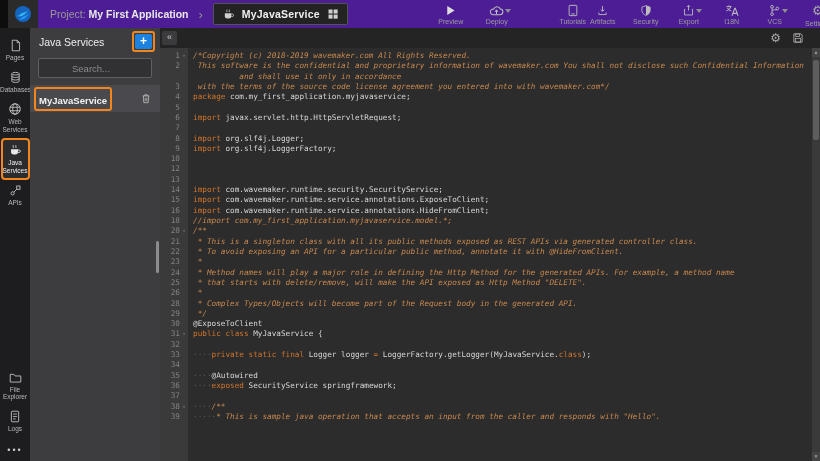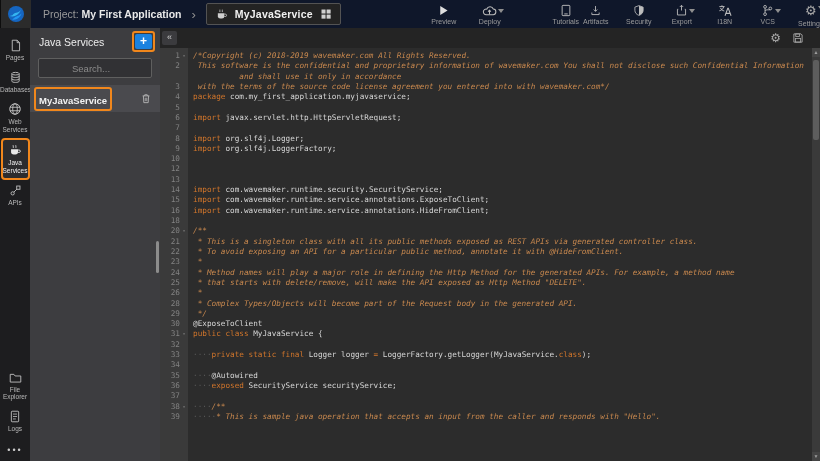--- a/index.html
+++ b/index.html
@@ -1,21 +1,21 @@
 <!DOCTYPE html>
 <html><head>
 <meta charset="utf-8">
 <style>
   * { margin:0; padding:0; box-sizing:border-box; }
   html,body { width:820px; height:461px; overflow:hidden; background:#0d0d0d;
     font-family:"Liberation Sans", sans-serif; }
   .app { position:relative; width:820px; height:461px; background:#0d0d0d; }
 
   
-  .header { position:absolute; top:0; left:1px; right:0; height:28px; background:#0f172a;
+  .header { position:absolute; top:0; left:8px; right:0; height:28px; background:#4c1d95;
     display:flex; align-items:center; }
   .logo-box { width:30px; height:28px; background:#2b2b2b; display:flex; align-items:center;
     justify-content:center; flex-shrink:0; }
   .project { margin-left:12px; font-size:10.5px; color:#9a9a9a; white-space:nowrap; }
   .project b { color:#e9e9e9; font-weight:bold; }
   .crumb-chevron { margin:0 10px; color:#8f8f8f; font-size:13px; }
   .tab { height:22px; display:flex; align-items:center; gap:7px; padding:0 8px;
     background:#232323; border:1px solid #535353; border-radius:2px; }
   .tab-name { color:#f0f0f0; font-size:10.5px; font-weight:bold; letter-spacing:.2px; }
   .tbar-item { position:relative; display:flex; flex-direction:column; align-items:center;
@@ -313,37 +313,37 @@
           <div class="code-row"><span class="g-num">6</span><span class="g-fold"></span><span class="code-text"><span class="k">import</span><span class="p"> javax.servlet.http.HttpServletRequest;</span></span></div>
           <div class="code-row"><span class="g-num">7</span><span class="g-fold"></span><span class="code-text"></span></div>
           <div class="code-row"><span class="g-num">8</span><span class="g-fold"></span><span class="code-text"><span class="k">import</span><span class="p"> org.slf4j.Logger;</span></span></div>
           <div class="code-row"><span class="g-num">9</span><span class="g-fold"></span><span class="code-text"><span class="k">import</span><span class="p"> org.slf4j.LoggerFactory;</span></span></div>
           <div class="code-row"><span class="g-num">10</span><span class="g-fold"></span><span class="code-text"></span></div>
           <div class="code-row"><span class="g-num">12</span><span class="g-fold"></span><span class="code-text"></span></div>
           <div class="code-row"><span class="g-num">13</span><span class="g-fold"></span><span class="code-text"></span></div>
           <div class="code-row"><span class="g-num">14</span><span class="g-fold"></span><span class="code-text"><span class="k">import</span><span class="p"> com.wavemaker.runtime.security.SecurityService;</span></span></div>
           <div class="code-row"><span class="g-num">15</span><span class="g-fold"></span><span class="code-text"><span class="k">import</span><span class="p"> com.wavemaker.runtime.service.annotations.ExposeToClient;</span></span></div>
           <div class="code-row"><span class="g-num">16</span><span class="g-fold"></span><span class="code-text"><span class="k">import</span><span class="p"> com.wavemaker.runtime.service.annotations.HideFromClient;</span></span></div>
-          <div class="code-row"><span class="g-num">18</span><span class="g-fold"></span></div>
+          <div class="code-row"><span class="g-num">18</span><span class="g-fold"></span><span class="code-text"><span class="c">//import com.my_first_application.myjavaservice.model.*;</span></span></div>
           <div class="code-row"><span class="g-num">20</span><span class="g-fold">-</span><span class="code-text"><span class="c">/**</span></span></div>
           <div class="code-row"><span class="g-num">21</span><span class="g-fold"></span><span class="code-text"><span class="c"> * This is a singleton class with all its public methods exposed as REST APIs via generated controller class.</span></span></div>
           <div class="code-row"><span class="g-num">22</span><span class="g-fold"></span><span class="code-text"><span class="c"> * To avoid exposing an API for a particular public method, annotate it with @HideFromClient.</span></span></div>
           <div class="code-row"><span class="g-num">23</span><span class="g-fold"></span><span class="code-text"><span class="c"> *</span></span></div>
           <div class="code-row"><span class="g-num">24</span><span class="g-fold"></span><span class="code-text"><span class="c"> * Method names will play a major role in defining the Http Method for the generated APIs. For example, a method name</span></span></div>
           <div class="code-row"><span class="g-num">25</span><span class="g-fold"></span><span class="code-text"><span class="c"> * that starts with delete/remove, will make the API exposed as Http Method "DELETE".</span></span></div>
           <div class="code-row"><span class="g-num">26</span><span class="g-fold"></span><span class="code-text"><span class="c"> *</span></span></div>
           <div class="code-row"><span class="g-num">28</span><span class="g-fold"></span><span class="code-text"><span class="c"> * Complex Types/Objects will become part of the Request body in the generated API.</span></span></div>
           <div class="code-row"><span class="g-num">29</span><span class="g-fold"></span><span class="code-text"><span class="c"> */</span></span></div>
           <div class="code-row"><span class="g-num">30</span><span class="g-fold"></span><span class="code-text"><span class="p">@ExposeToClient</span></span></div>
           <div class="code-row"><span class="g-num">31</span><span class="g-fold">-</span><span class="code-text"><span class="k">public class</span><span class="p"> MyJavaService {</span></span></div>
           <div class="code-row"><span class="g-num">32</span><span class="g-fold"></span><span class="code-text"></span></div>
           <div class="code-row"><span class="g-num">33</span><span class="g-fold"></span><span class="code-text"><span class="d">····</span><span class="k">private static final</span><span class="p"> Logger logger </span><span class="k">=</span><span class="p"> LoggerFactory.getLogger(MyJavaService.</span><span class="k">class</span><span class="p">);</span></span></div>
           <div class="code-row"><span class="g-num">34</span><span class="g-fold"></span><span class="code-text"></span></div>
           <div class="code-row"><span class="g-num">35</span><span class="g-fold"></span><span class="code-text"><span class="d">····</span><span class="p">@Autowired</span></span></div>
-          <div class="code-row"><span class="g-num">36</span><span class="g-fold"></span><span class="code-text"><span class="d">····</span><span class="k">exposed</span><span class="p"> SecurityService securityService;</span></span></div>
+          <div class="code-row"><span class="g-num">36</span><span class="g-fold"></span><span class="code-text"><span class="d">····</span><span class="k">exposed</span><span class="p"> SecurityService springframework;</span></span></div>
           <div class="code-row"><span class="g-num">37</span><span class="g-fold"></span><span class="code-text"></span></div>
           <div class="code-row"><span class="g-num">38</span><span class="g-fold">-</span><span class="code-text"><span class="d">····</span><span class="c">/**</span></span></div>
           <div class="code-row"><span class="g-num">39</span><span class="g-fold"></span><span class="code-text"><span class="d">·····</span><span class="c">* This is sample java operation that accepts an input from the caller and responds with "Hello".</span></span></div>
         </div>
     </div>
 
     <div class="vscroll">
       <div class="vs-arrow up">▲</div>
       <div class="vs-thumb"></div>
       <div class="vs-arrow down">▼</div>

